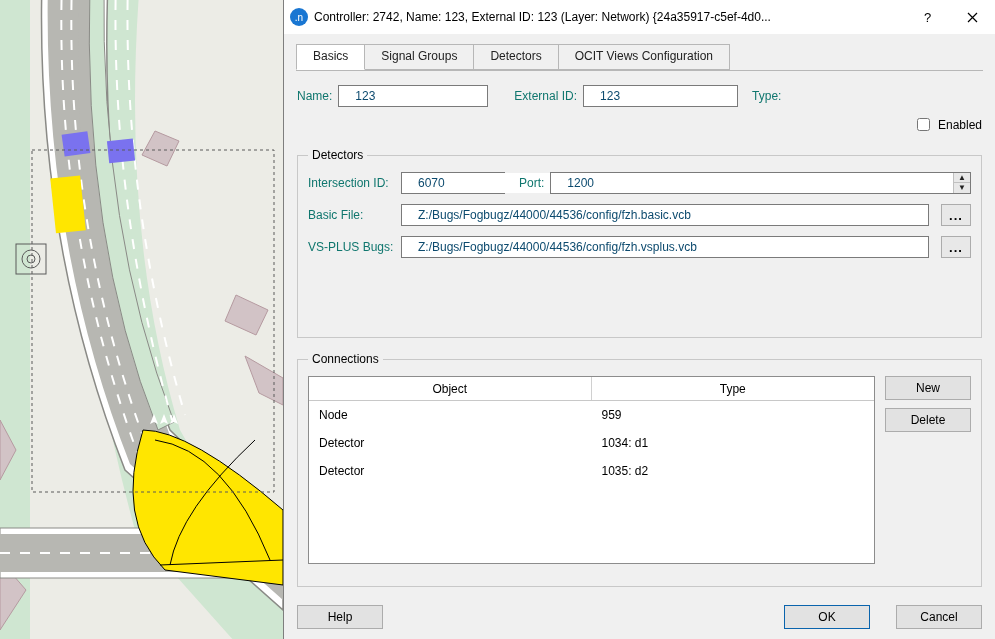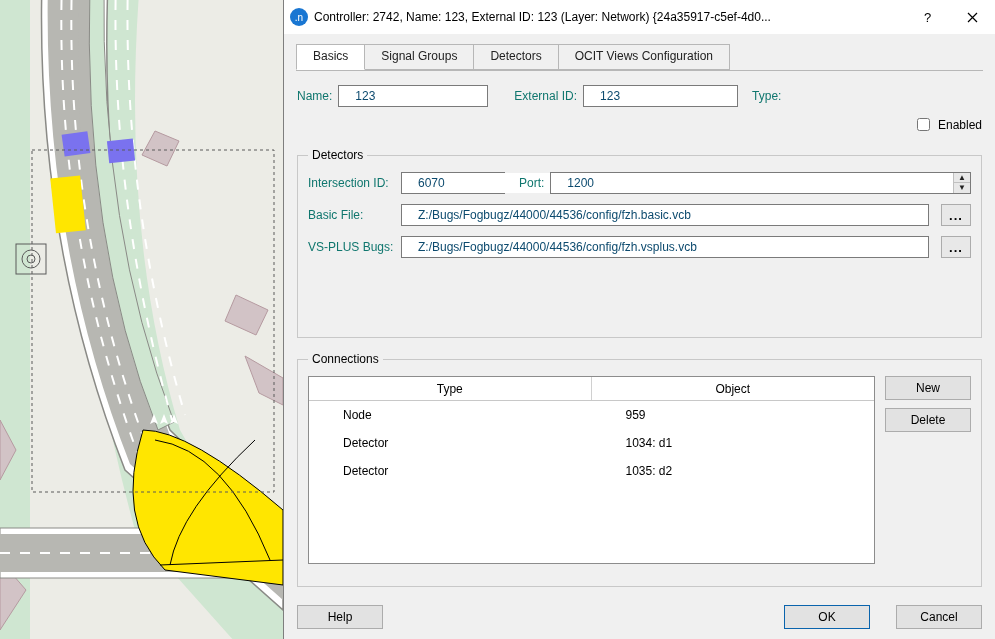--- a/index.html
+++ b/index.html
@@ -172,21 +172,21 @@
   .thead { display:flex; height: 24px; border-bottom: 1px solid #c8c8c8; background:#fff; }
   .thead .th {
     flex: 1 1 50%;
     display:flex; align-items:center; justify-content:center;
     border-right: 1px solid #d0d0d0;
     font-size:12px;
   }
   .thead .th:last-child { border-right:none; }
   .tbody { flex:1 1 auto; overflow:hidden; }
   .trow { display:flex; height: 28px; }
-  .trow .td { flex:1 1 50%; display:flex; align-items:center; padding-left:10px; font-size:12px;margin-left:24px; }
+  .trow .td { flex:1 1 50%; display:flex; align-items:center; padding-left:10px; font-size:12px; }
 
   .side-btns { display:flex; flex-direction:column; gap:8px; width:86px; }
 
   .footer {
     flex: 0 0 auto;
     display: flex;
     align-items: center;
     padding: 8px 13px 10px 13px;
     gap: 26px;
   }
@@ -315,22 +315,22 @@
         <input type="text" style="flex: 1 1 auto;" value="Z:/Bugs/Fogbugz/44000/44536/config/fzh.vsplus.vcb">
         <div class="browse-btn" style="margin-left:6px">...</div>
       </div>
     </fieldset>
 
     <fieldset style="flex:1 1 auto; display:flex; flex-direction:column;">
       <legend>Connections</legend>
       <div style="display:flex; gap:10px; flex:1 1 auto;">
         <div class="table-wrap" style="flex:1 1 auto">
           <div class="thead">
+            <div class="th">Object</div>
             <div class="th">Type</div>
-            <div class="th">Object</div>
           </div>
           <div class="tbody">
             <div class="trow">
               <div class="td">Node</div>
               <div class="td">959</div>
             </div>
             <div class="trow">
               <div class="td">Detector</div>
               <div class="td">1034: d1</div>
             </div>

